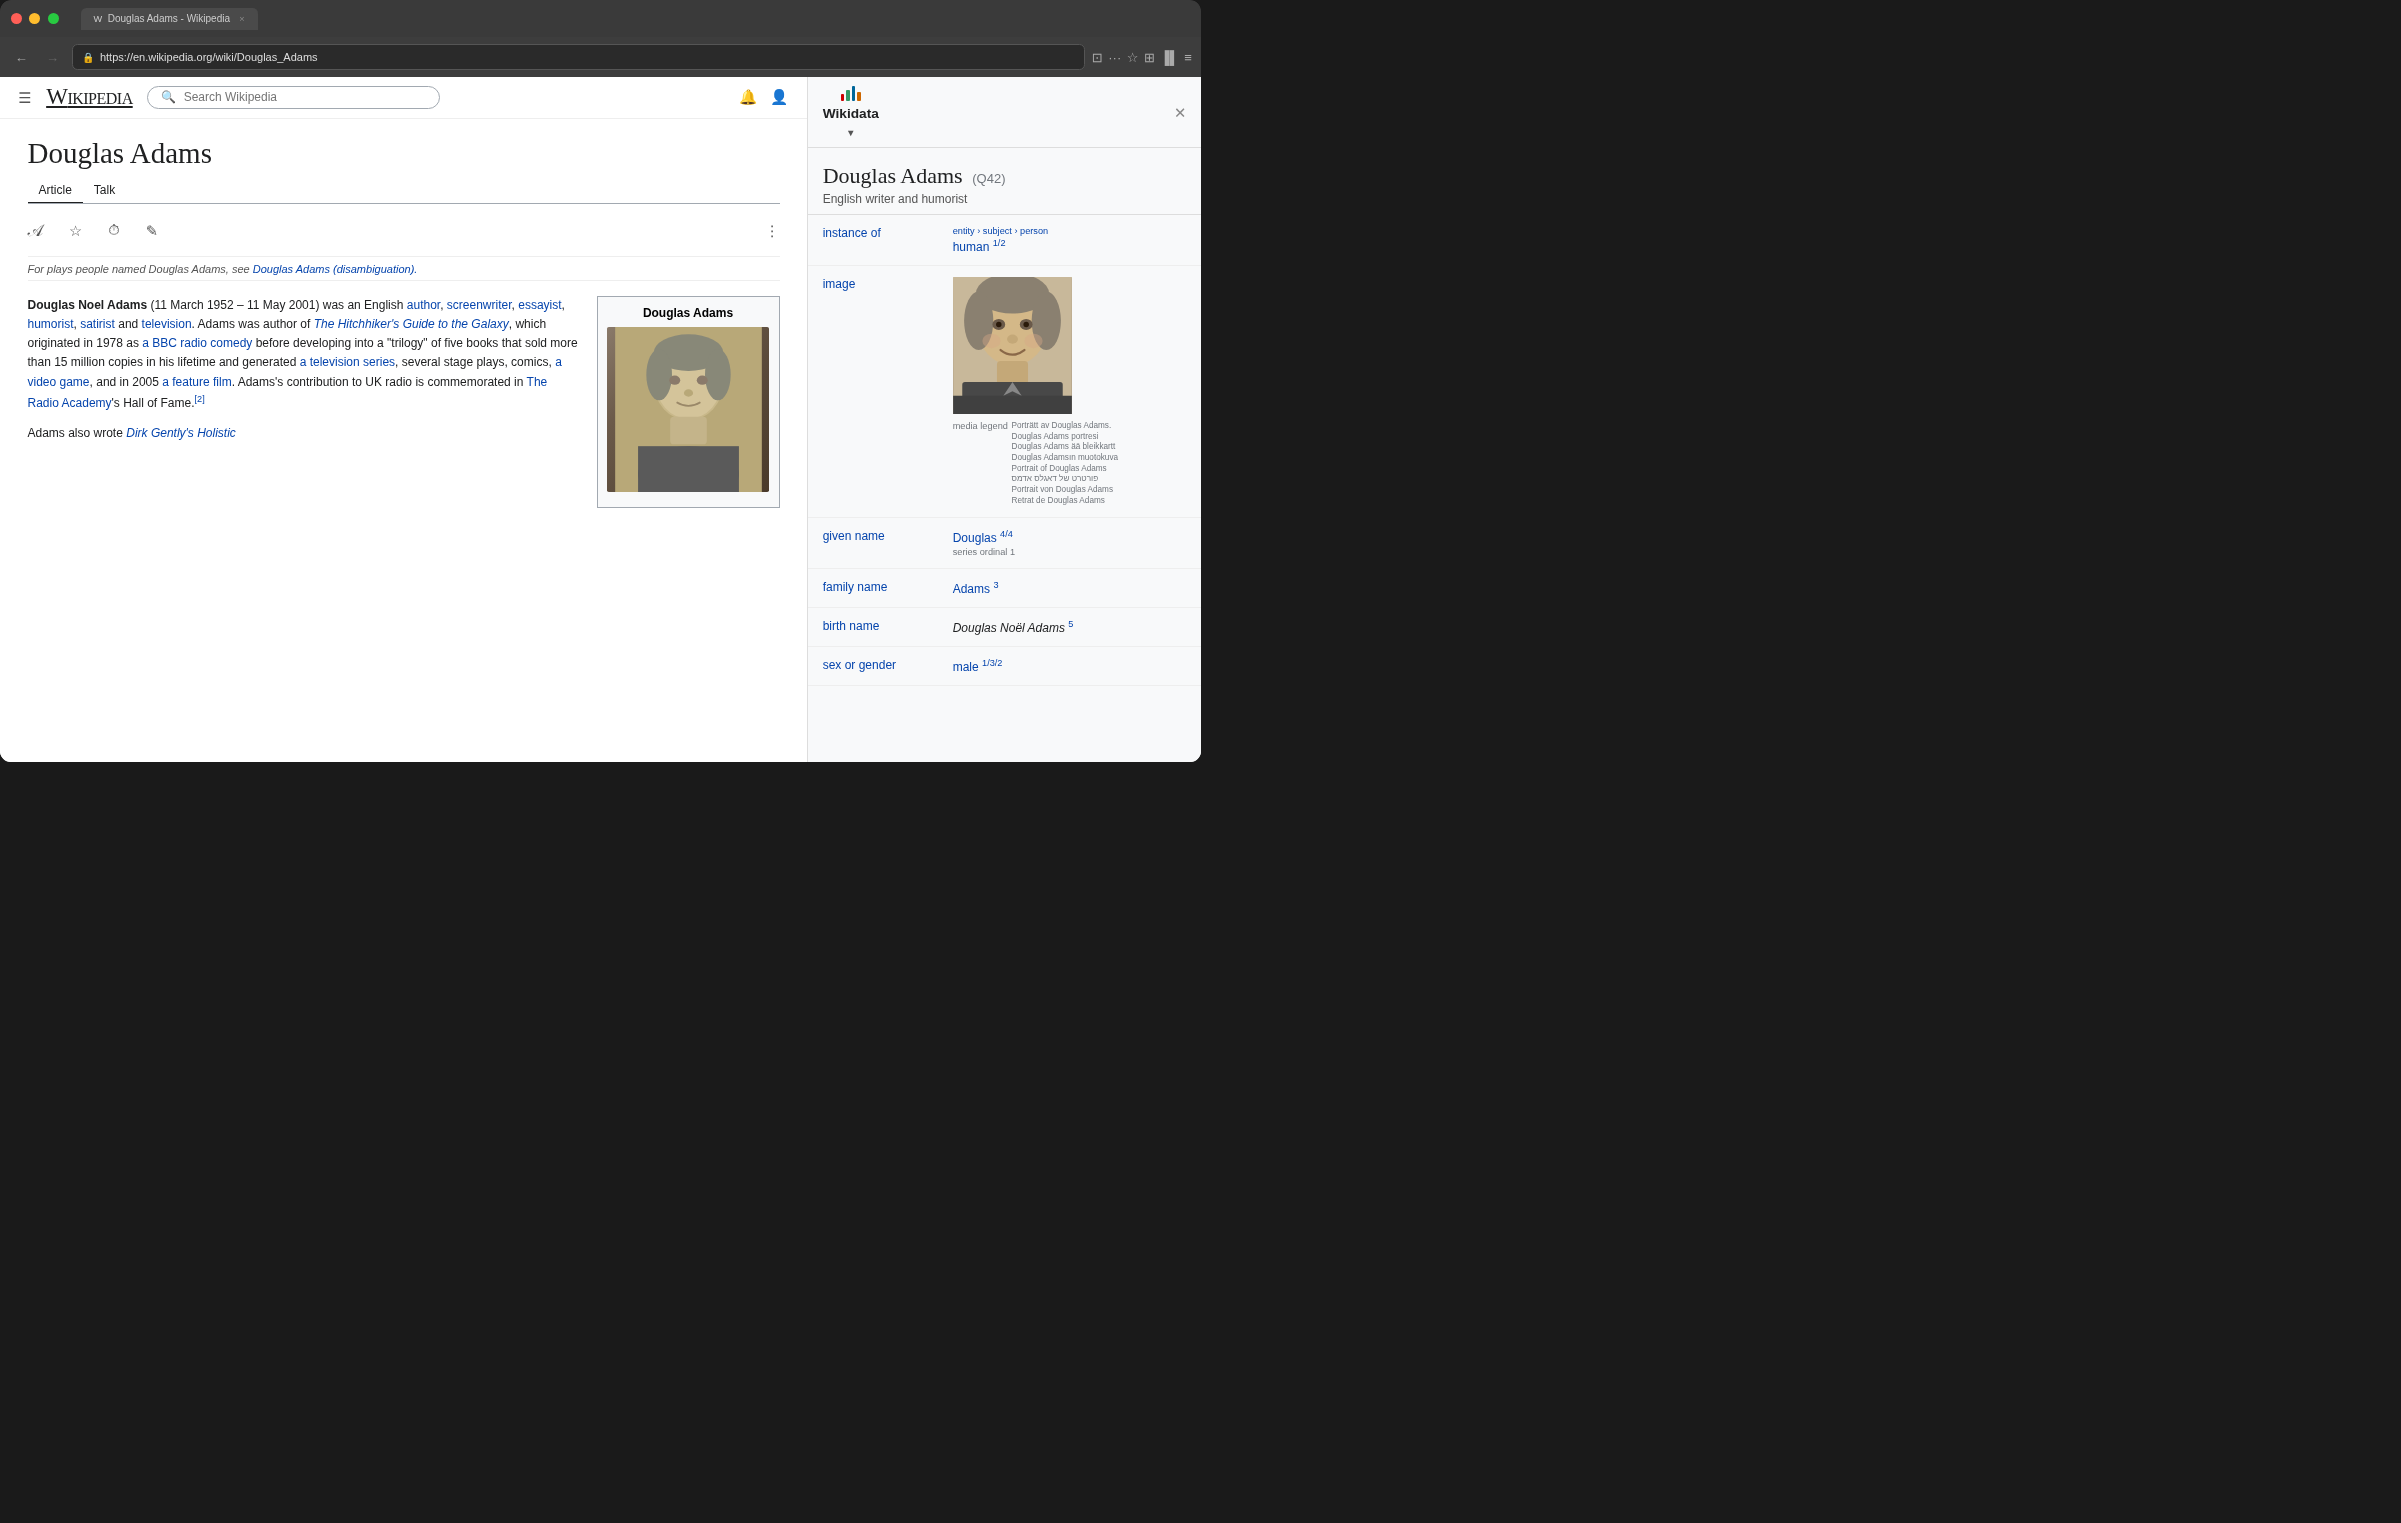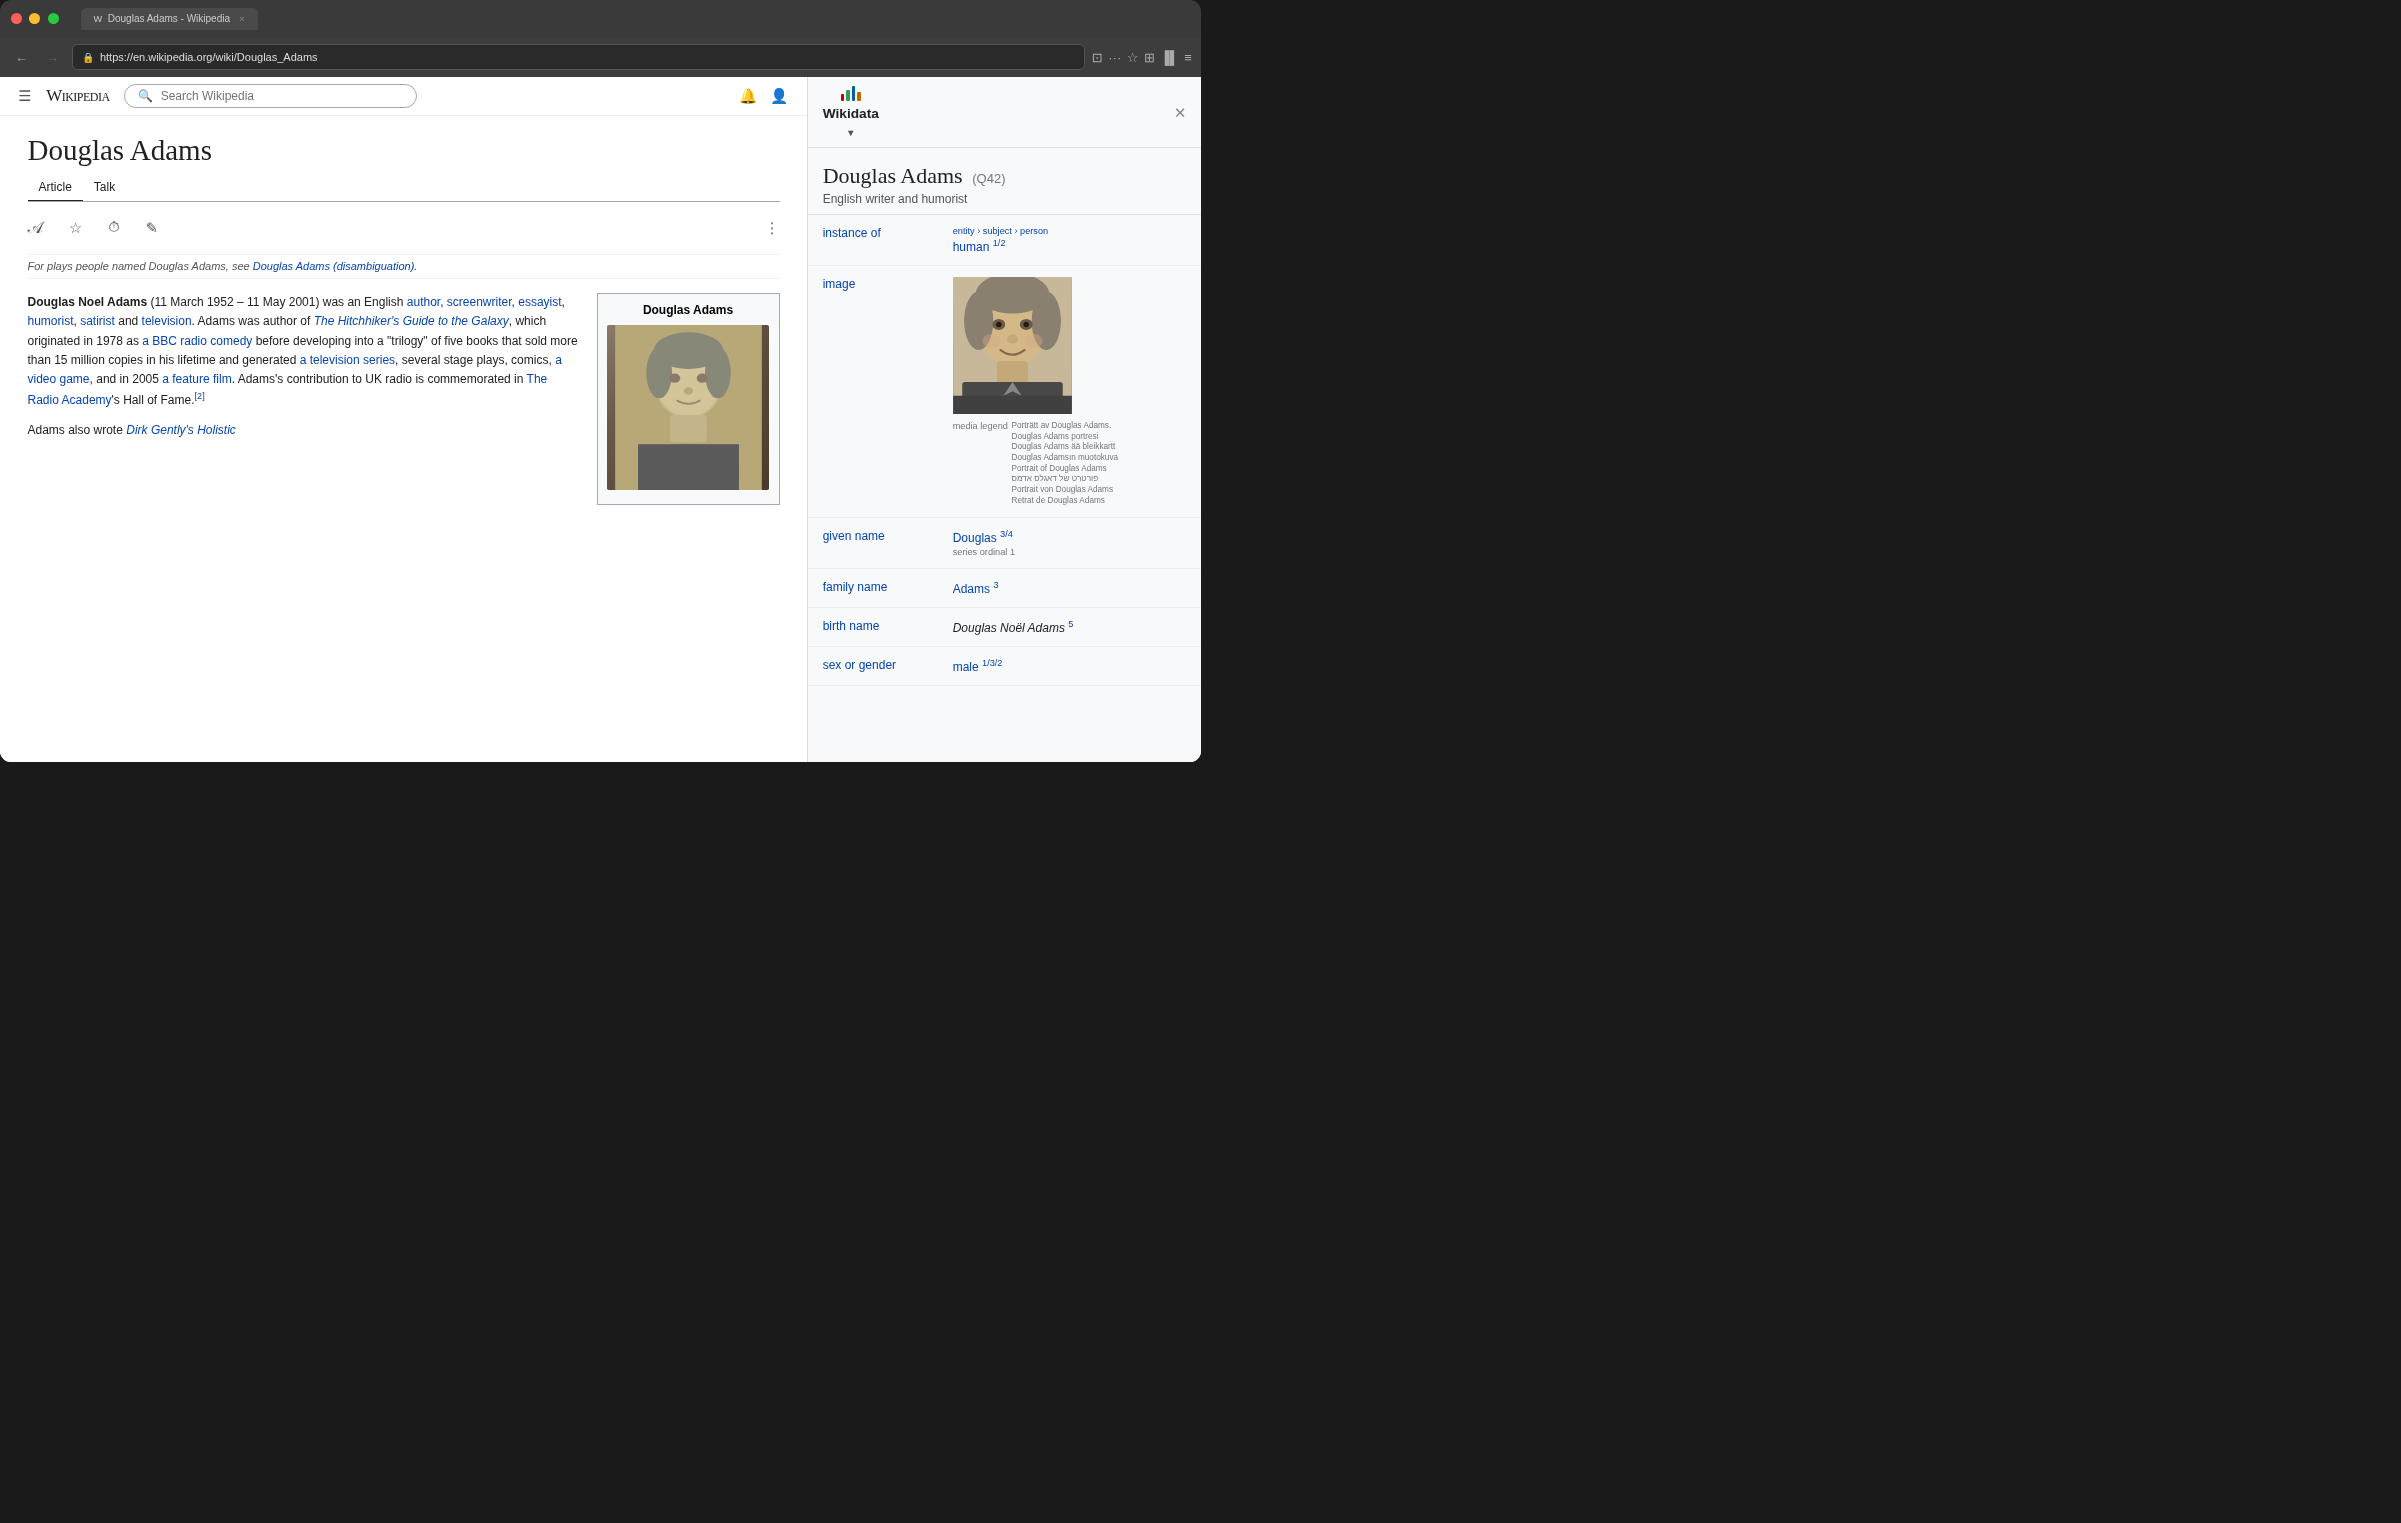--- a/index.html
+++ b/index.html
@@ -30,21 +30,21 @@
     .nav-action-btn { background: none; border: none; color: #aaa; font-size: 13px; cursor: pointer; }
 
     
     .content-area { flex: 1; display: flex; overflow: hidden; background: #fff; }
 
     
     .wiki-side { flex: 1; display: flex; flex-direction: column; overflow: hidden; background: #fff; }
 
     .wiki-header { background: #fff; border-bottom: 0.9px solid #eee; padding: 7.3px 18.3px; display: flex; align-items: center; gap: 14.7px; flex-shrink: 0; }
     .wiki-menu-icon { font-size: 14.7px; color: #555; cursor: pointer; }
-    .wiki-logo { font-family: 'Linux Libertine', Georgia, serif; font-size: 17px; font-weight: bold; color: #202122; letter-spacing: -0.5px; }
+    .wiki-logo { font-family: 'Linux Libertine', Georgia, serif; font-size: 23px; font-weight: bold; color: #202122; letter-spacing: -0.5px; text-decoration: underline; }
     .wiki-logo span { font-weight: normal; }
 
     .wiki-search { flex: 1; max-width: 293px; display: flex; align-items: center; border: 0.9px solid #a2a9b1; border-radius: 18.3px; padding: 3.7px 13px; gap: 7.3px; }
     .wiki-search-icon { color: #888; font-size: 12px; }
     .wiki-search-input { border: none; outline: none; font-size: 12px; color: #888; background: transparent; flex: 1; }
 
     .wiki-header-right { display: flex; align-items: center; gap: 13px; margin-left: auto; }
     .wiki-icon-btn { background: none; border: none; color: #555; font-size: 14.7px; cursor: pointer; }
 
     .wiki-body { flex: 1; overflow-y: auto; padding: 18.3px 27.5px; }
@@ -327,21 +327,21 @@
                 Portrait von Douglas Adams<br>
                 Retrat de Douglas Adams
               </div>
             </div>
           </div>
         </div>
 
         <div class="property-row">
           <div class="property-label">given name</div>
           <div class="property-value">
-            <a>Douglas</a> <sup>3/4</sup>
+            <a>Douglas</a> <sup>4/4</sup>
             <span class="property-meta">series ordinal   1</span>
           </div>
         </div>
 
         <div class="property-row">
           <div class="property-label">family name</div>
           <div class="property-value">
             <a>Adams</a> <sup>3</sup>
           </div>
         </div>

